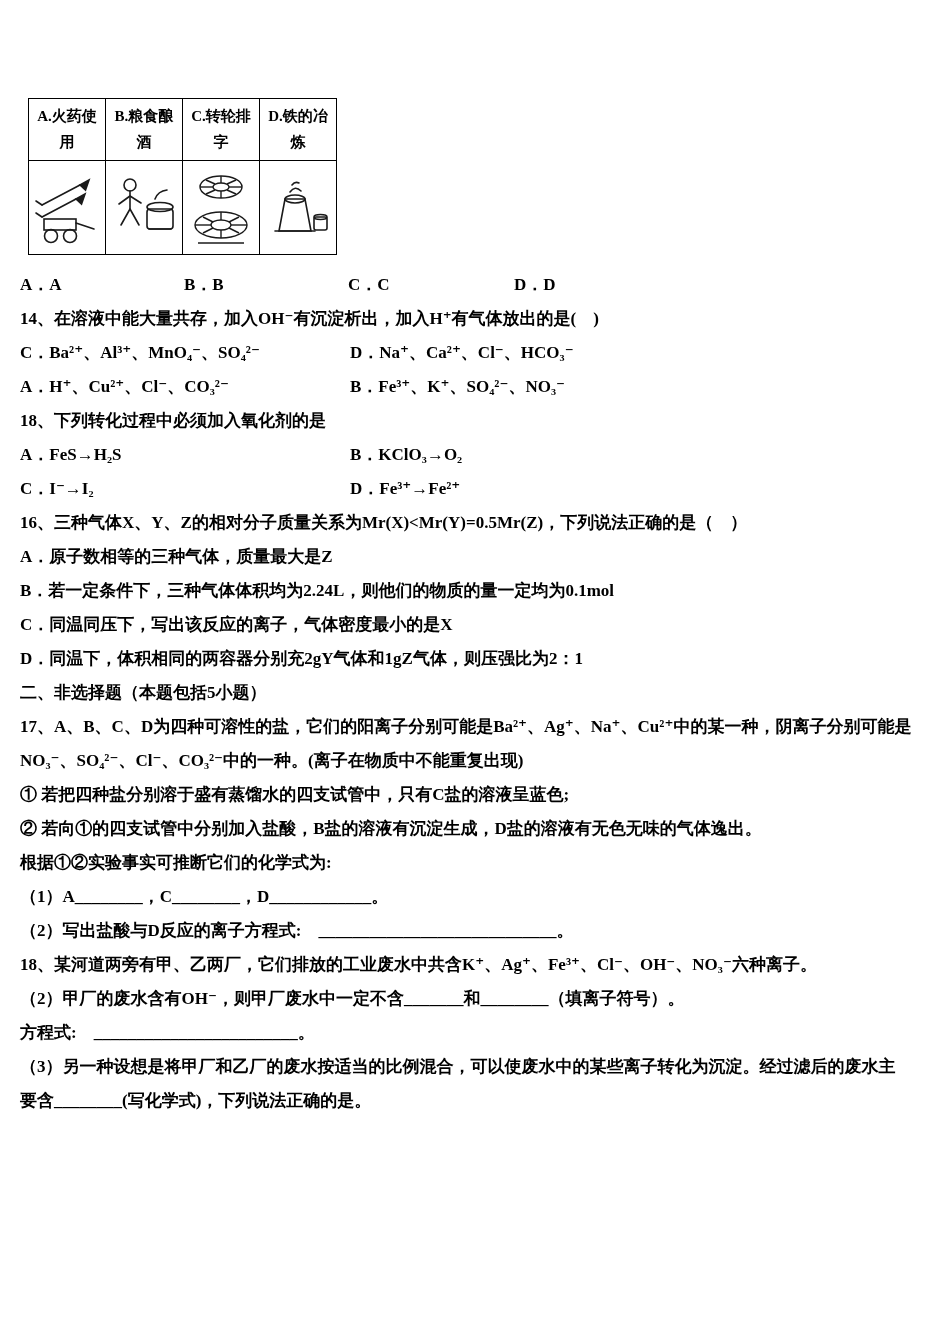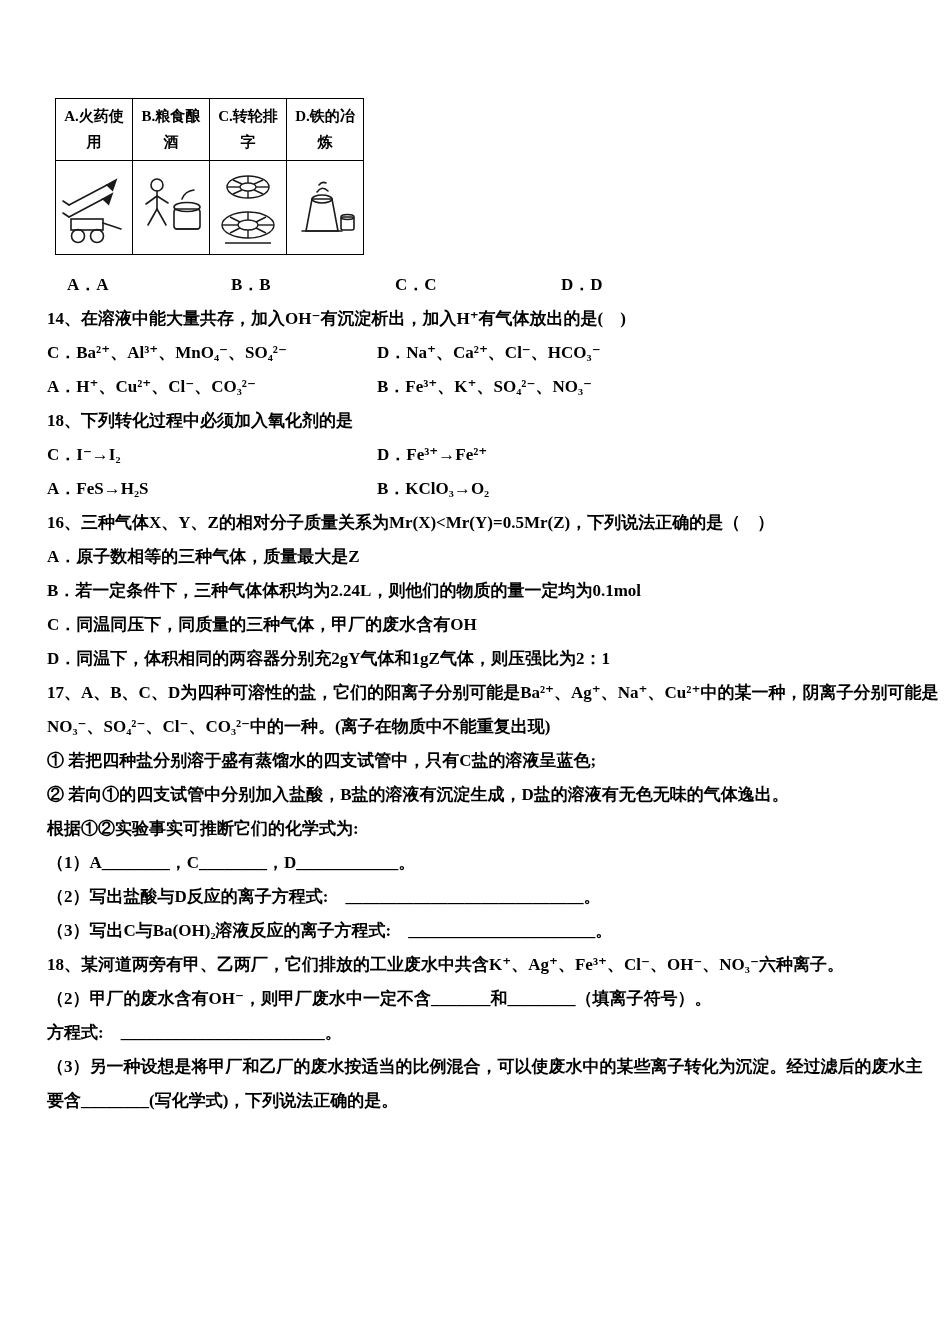--- a/index.html
+++ b/index.html
@@ -2,32 +2,32 @@
 <html><head>
 <meta charset="utf-8">
 <style>
   * { margin: 0; padding: 0; box-sizing: border-box; }
   html, body { background: #ffffff; }
   body {
     width: 950px; height: 1344px;
     font-family: "Liberation Serif", "DejaVu Serif", serif;
     color: #000; overflow: hidden;
   }
-  .page { padding: 98px 30px 20px 47px; }
+  .page { padding: 98px 30px 20px 20px; }
 
   
   .img-table { border-collapse: collapse; margin-left: 8px; }
   .img-table td { border: 1.5px solid #000; width: 77px; text-align: center; vertical-align: middle; }
   .hdr-cell { height: 62px; font-size: 15px; font-weight: bold; line-height: 1.7; padding: 2px 7px; }
   .img-cell { height: 94px; padding: 2px; }
   .img-cell svg { display: block; margin: 0 auto; }
 
   
   .line { font-size: 17px; font-weight: bold; line-height: 34px; white-space: nowrap; }
-  .answers { margin-top: 13px; margin-left: 20px; }
+  .answers { margin-top: 13px; }
   .answers span { display: inline-block; }
   .ans-a { width: 164px; }
   .ans-b { width: 164px; }
   .ans-c { width: 166px; }
   .two-col .col1 { display: inline-block; width: 330px; }
 </style>
 </head>
 <body>
 
 <div class="page">
@@ -130,41 +130,41 @@
   <p class="line">14、在溶液中能大量共存，加入OH⁻有沉淀析出，加入H⁺有气体放出的是(　)</p>
   <div class="line two-col">
     <span class="col1">C．Ba²⁺、Al³⁺、MnO₄⁻、SO₄²⁻</span><span>D．Na⁺、Ca²⁺、Cl⁻、HCO₃⁻</span>
   </div>
   <div class="line two-col">
     <span class="col1">A．H⁺、Cu²⁺、Cl⁻、CO₃²⁻</span><span>B．Fe³⁺、K⁺、SO₄²⁻、NO₃⁻</span>
   </div>
 
   <p class="line">18、下列转化过程中必须加入氧化剂的是</p>
   <div class="line two-col">
-    <span class="col1">C．I⁻→I₂</span><span>D．Fe³⁺→Fe²⁺</span>
+    <span class="col1">A．FeS→H₂S</span><span>B．KClO₃→O₂</span>
   </div>
   <div class="line two-col">
-    <span class="col1">A．FeS→H₂S</span><span>B．KClO₃→O₂</span>
+    <span class="col1">C．I⁻→I₂</span><span>D．Fe³⁺→Fe²⁺</span>
   </div>
 
   <p class="line">16、三种气体X、Y、Z的相对分子质量关系为Mr(X)&lt;Mr(Y)=0.5Mr(Z)，下列说法正确的是（　）</p>
   <p class="line">A．原子数相等的三种气体，质量最大是Z</p>
   <p class="line">B．若一定条件下，三种气体体积均为2.24L，则他们的物质的量一定均为0.1mol</p>
-  <p class="line">C．同温同压下，同质量的三种气体，甲厂的废水含有OH</p>
+  <p class="line">C．同温同压下，写出该反应的离子，气体密度最小的是X</p>
   <p class="line">D．同温下，体积相同的两容器分别充2gY气体和1gZ气体，则压强比为2：1</p>
 
+  <p class="line">二、非选择题（本题包括5小题）</p>
 
   <p class="line">17、A、B、C、D为四种可溶性的盐，它们的阳离子分别可能是Ba²⁺、Ag⁺、Na⁺、Cu²⁺中的某一种，阴离子分别可能是</p>
   <p class="line">NO₃⁻、SO₄²⁻、Cl⁻、CO₃²⁻中的一种。(离子在物质中不能重复出现)</p>
   <p class="line">① 若把四种盐分别溶于盛有蒸馏水的四支试管中，只有C盐的溶液呈蓝色;</p>
   <p class="line">② 若向①的四支试管中分别加入盐酸，B盐的溶液有沉淀生成，D盐的溶液有无色无味的气体逸出。</p>
   <p class="line">根据①②实验事实可推断它们的化学式为:</p>
   <p class="line">（1）A________，C________，D____________。</p>
   <p class="line">（2）写出盐酸与D反应的离子方程式:　____________________________。</p>
-  <p class="line">（3）写出C与Ba(OH)₂溶液反应的离子方程式:　______________________。</p>
 
   <p class="line">18、某河道两旁有甲、乙两厂，它们排放的工业废水中共含K⁺、Ag⁺、Fe³⁺、Cl⁻、OH⁻、NO₃⁻六种离子。</p>
   <p class="line">（2）甲厂的废水含有OH⁻，则甲厂废水中一定不含_______和________（填离子符号）。</p>
   <p class="line">方程式:　________________________。</p>
   <p class="line">（3）另一种设想是将甲厂和乙厂的废水按适当的比例混合，可以使废水中的某些离子转化为沉淀。经过滤后的废水主</p>
   <p class="line">要含________(写化学式)，下列说法正确的是。</p>
 
 
 </div>
 

